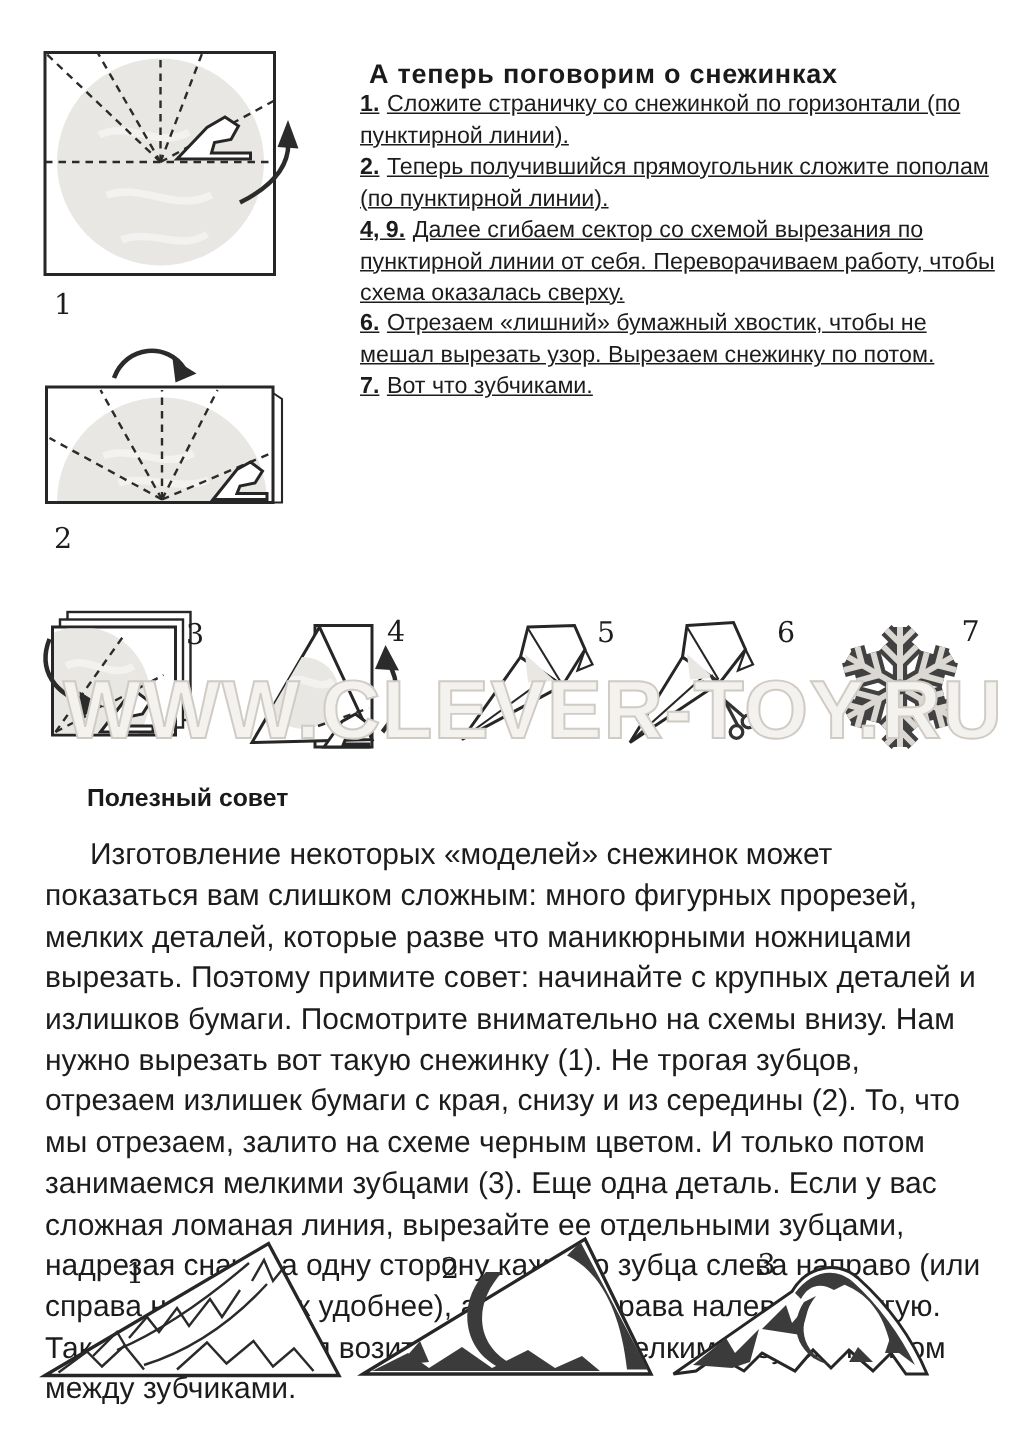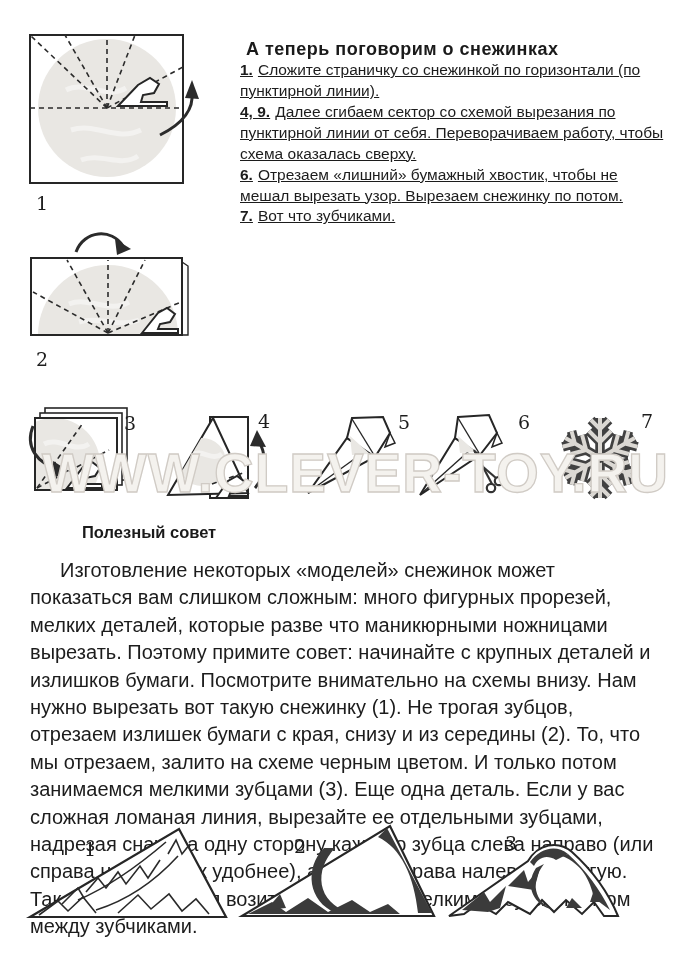--- a/index.html
+++ b/index.html
@@ -17,21 +17,21 @@
     font-size:15.5px;line-height:1.35;color:#1c1c1c;text-decoration:underline;
   }
   .instructions p{margin:0;}
   .instructions b{margin-right:5px;}
   .fig-label{
     position:absolute;font-family:"DejaVu Serif",serif;
     font-size:19px;color:#1d1d1d;line-height:1;
   }
   .tip-heading{
     position:absolute;left:58px;top:523px;
-    font-size:16.5px;font-weight:bold;color:#1a1a1a;margin-left:24px;
+    font-size:16.5px;font-weight:bold;color:#1a1a1a;
   }
   .tip-body{
     position:absolute;left:30px;top:557px;width:627px;
     font-size:20px;line-height:1.37;text-indent:30px;color:#1c1c1c;
   }
   .watermark{
     position:absolute;left:16px;top:441px;width:679px;text-align:center;
     font-size:55px;font-weight:bold;letter-spacing:1px;white-space:nowrap;
     color:#f4f2ee;-webkit-text-stroke:1.3px #d0cbc5;
     z-index:5;pointer-events:none;
@@ -78,20 +78,21 @@
       <path class="arrow" d="M 134,105 C 156,94 168,80 166,62"></path>
       <polygon class="head" points="159,68 166,50 173,69"></polygon>
     </g>
   </svg>
   <div class="fig-label" style="left:36px;top:194px;">1</div>
 
   <h1 class="title">А теперь поговорим о снежинках</h1>
 
   <div class="instructions">
     <p><b>1.</b><span>Сложите страничку со снежинкой по горизонтали (по пунктирной линии).</span></p>
+    <p><b>2.</b><span>Теперь получившийся прямоугольник сложите пополам (по пунктирной линии).</span></p>
     <p><b>4, 9.</b><span>Далее сгибаем сектор со схемой вырезания по пунктирной линии от себя. Переворачиваем работу, чтобы схема оказалась сверху.</span></p>
     <p><b>6.</b><span>Отрезаем «лишний» бумажный хвостик, чтобы не мешал вырезать узор. Вырезаем снежинку по потом.</span></p>
     <p><b>7.</b><span>Вот что зубчиками.</span></p>
   </div>
 
   <svg style="left:24px;top:224px;" width="172" height="120" viewBox="0 0 172 120">
     <defs>
         <clipPath id="clipF2">
           <rect x="8" y="35" width="149" height="75"></rect>
         </clipPath>

